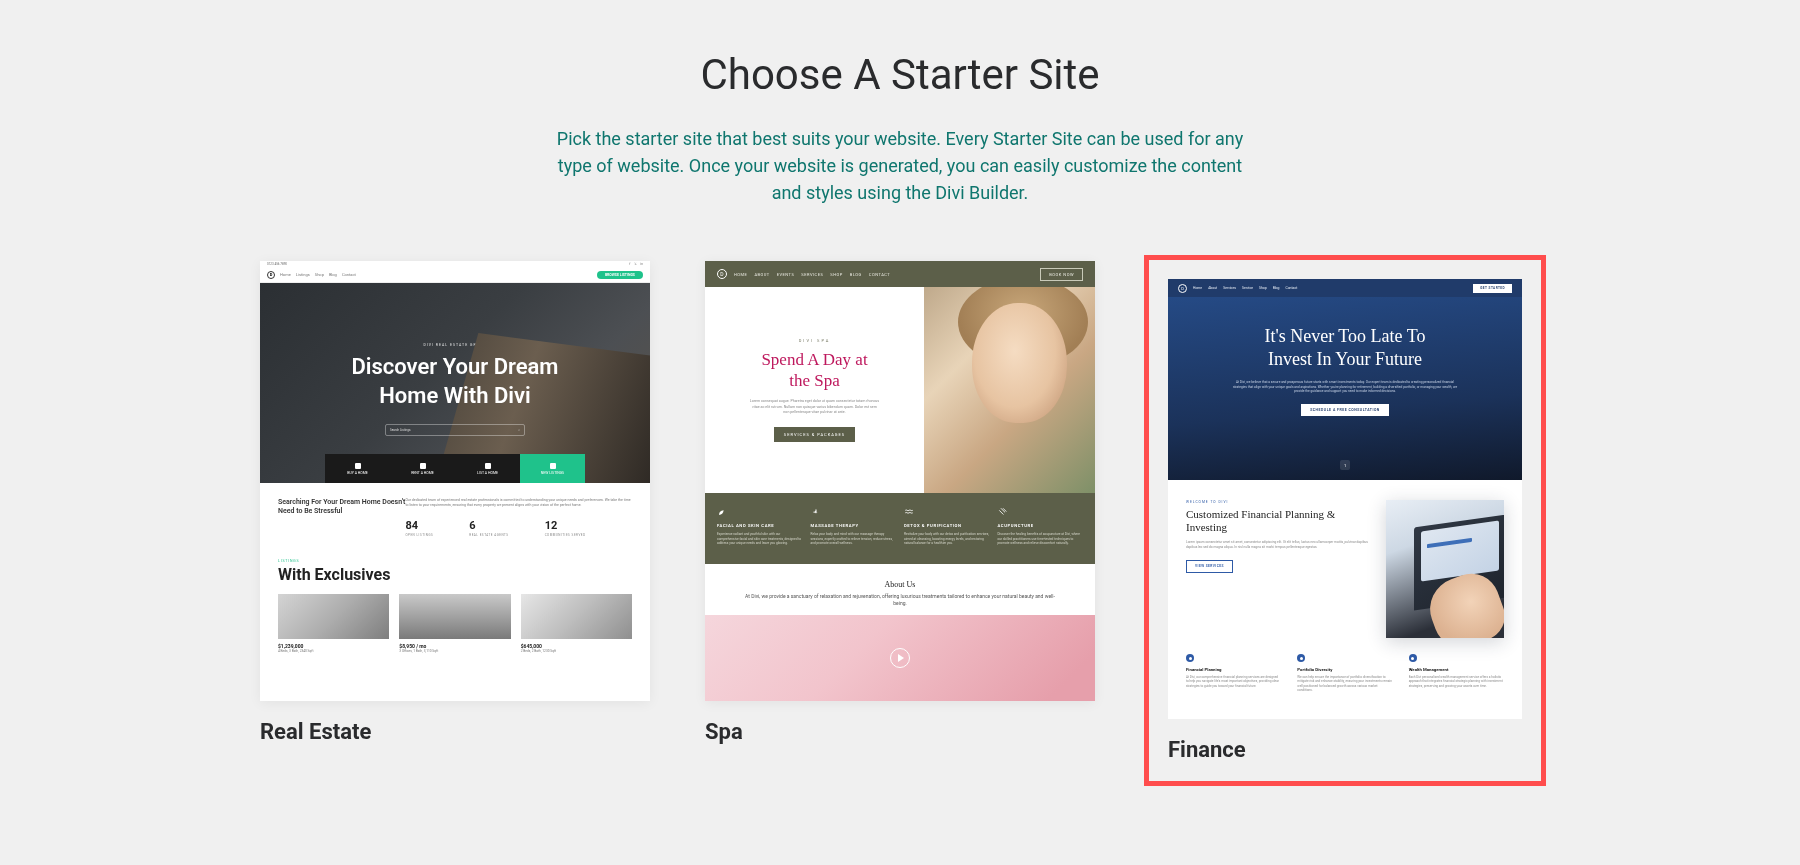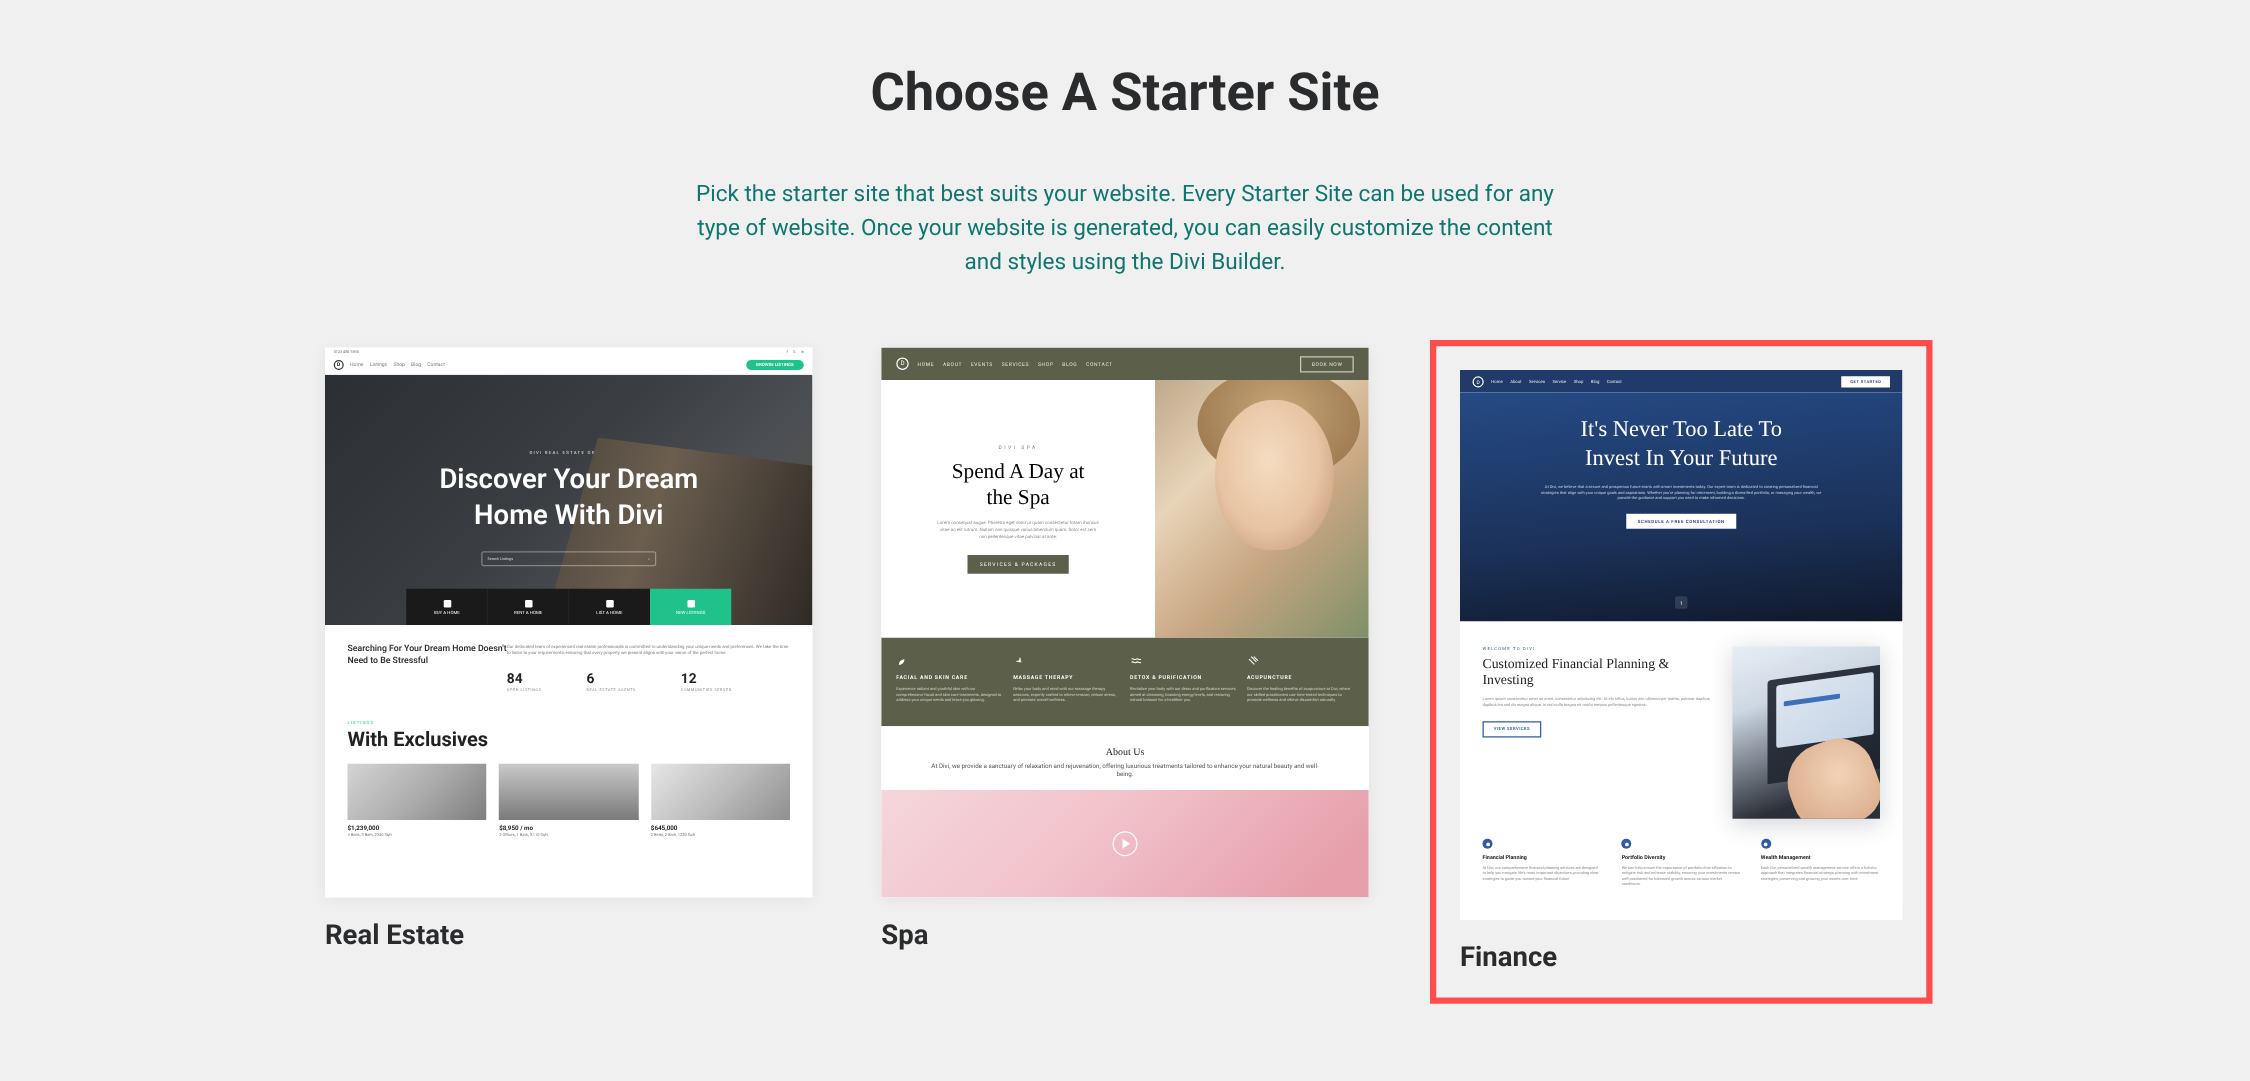--- a/index.html
+++ b/index.html
@@ -10,23 +10,23 @@
     height: 865px;
     overflow: hidden;
   }
   .page {
     width: 100%;
     padding: 50px 0 30px;
   }
   .heading {
     text-align: center;
     font-size: 42px;
-    font-weight: 700;
+    font-weight: 400;
     color: #2a2b2d;
-    margin-bottom: 43px;
+    margin-bottom: 26px;
   }
   .subheading {
     text-align: center;
     color: #0f766e;
     font-size: 18px;
     line-height: 1.5;
     max-width: 690px;
     margin: 0 auto 55px;
   }
   .cards-row {
@@ -101,21 +101,21 @@
 
   
   .spa-nav { height:26px; background:#5c5f49; display:flex; align-items:center; padding:0 12px; justify-content:space-between;}
   .spa-menu { display:flex; align-items:center; gap:7px;}
   .spa-logo { width:10px; height:10px; border:1px solid #fff; border-radius:50%; display:inline-flex; align-items:center; justify-content:center; color:#fff; font-size:5px;}
   .spa-link { color:#e9e9e0; font-size:4px; letter-spacing:.5px;}
   .spa-book { border:1px solid #c9cab9; color:#e9e9e0; font-size:4px; padding:3px 8px; letter-spacing:.5px;}
   .spa-hero { height:206px; display:flex;}
   .spa-hero-left { flex:1; background:#fff; display:flex; flex-direction:column; align-items:center; justify-content:center; text-align:center; padding:0 24px;}
   .spa-eyebrow { font-size:4px; letter-spacing:2px; color:#7a7c67;}
-  .spa-title { font-family: Georgia, 'Times New Roman', serif; font-size:17px; color:#000000; line-height:1.25; margin-top:6px;}
+  .spa-title { font-family: Georgia, 'Times New Roman', serif; font-size:17px; color:#be185d; line-height:1.25; margin-top:6px;}
   .spa-desc { font-size:3.6px; color:#8a8a8a; line-height:1.5; margin-top:8px; max-width:130px;}
   .spa-btn { margin-top:12px; background:#5c5f49; color:#fff; font-size:4px; letter-spacing:1px; padding:5px 10px;}
   .spa-hero-right { flex:1; background:linear-gradient(135deg,#bfa98b 0%,#e8d4b8 30%,#c9a783 60%,#7e9068 100%); position:relative; overflow:hidden;}
   .spa-face { position:absolute; left:28%; top:8%; width:95px; height:120px; background:radial-gradient(ellipse at 45% 40%, #f5dcc2 0%, #e7c4a2 55%, #cfa684 80%); border-radius:48% 48% 46% 46%/50% 50% 48% 48%;}
   .spa-hair { position:absolute; left:20%; top:-5%; width:130px; height:90px; background:radial-gradient(ellipse at 50% 40%, #c8a77a 0%, #a27f55 70%); border-radius:50%;}
   .spa-features { background:#5c5f49; color:#fff; display:flex; padding:14px 12px 18px; gap:8px;}
   .spa-feat { flex:1; }
   .spa-feat-ico { width:10px; height:10px; margin-bottom:6px; display:flex;align-items:center;justify-content:center;}
   .spa-feat-ico svg{width:100%;height:100%;}
   .spa-feat-title { font-size:4.2px; font-weight:600; letter-spacing:.6px; margin-bottom:4px; text-transform:uppercase;}
@@ -126,21 +126,21 @@
   .spa-video { height:86px; background:linear-gradient(135deg,#f5d6dc 0%,#f2c4cc 40%,#e69fab 90%); display:flex; align-items:center; justify-content:center;}
   .spa-play { width:20px; height:20px; border:1.5px solid #fff; border-radius:50%; display:flex; align-items:center; justify-content:center;}
   .spa-play::after{content:"";border-left:6px solid #fff;border-top:4px solid transparent;border-bottom:4px solid transparent;margin-left:2px;}
 
   
   .fin-nav { height:18px; background:#203b6a; display:flex; align-items:center; padding:0 10px; justify-content:space-between;}
   .fin-menu { display:flex; align-items:center; gap:6px;}
   .fin-logo { width:9px; height:9px; border:1px solid #fff; border-radius:50%; display:inline-flex; align-items:center; justify-content:center; color:#fff; font-size:4px;}
   .fin-link { color:#e6ecf5; font-size:3.4px;}
   .fin-cta { background:#fff; color:#203b6a; font-size:3.2px; padding:2.5px 7px; font-weight:600; letter-spacing:.4px;}
-  .fin-hero { height:183px; background:linear-gradient(175deg,#254a85 0%,#1b325a 60%,#10192b 100%); position:relative; display:flex; flex-direction:column; align-items:center; text-align:center; padding:18px 30px 0; color:#fff;}
+  .fin-hero { height:183px; background:linear-gradient(175deg,#254a85 0%,#1b325a 60%,#10192b 100%); position:relative; display:flex; flex-direction:column; align-items:center; text-align:center; padding:28px 30px 0; color:#fff;}
   .fin-hero-title { font-family:Georgia,serif; font-size:18px; line-height:1.25;}
   .fin-hero-desc { font-size:3.2px; color:#c6d2e5; line-height:1.45; margin-top:10px; max-width:230px;}
   .fin-hero-btn { margin-top:10px; background:#fff; color:#203b6a; font-size:3.5px; padding:4px 9px; letter-spacing:.5px; font-weight:600;}
   .fin-hero-pager { position:absolute; bottom:10px; left:50%; transform:translateX(-50%); width:10px; height:10px; background:rgba(255,255,255,.12); color:#fff; font-size:4px; display:flex;align-items:center;justify-content:center; border-radius:2px;}
   .fin-main { background:#fff; display:flex; padding:20px 18px 12px; gap:18px;}
   .fin-main-left { flex:1;}
   .fin-eyebrow { font-size:3.3px; letter-spacing:1px; color:#2e5aa6;}
   .fin-subtitle { font-family:Georgia,serif; font-size:11px; color:#222; line-height:1.2; margin-top:4px;}
   .fin-desc2 { font-size:3.2px; color:#8a8a8a; line-height:1.45; margin-top:6px;}
   .fin-outline-btn { display:inline-block; margin-top:10px; border:1px solid #2e5aa6; color:#2e5aa6; font-size:3.3px; padding:3.5px 8px; letter-spacing:.4px; font-weight:600;}

